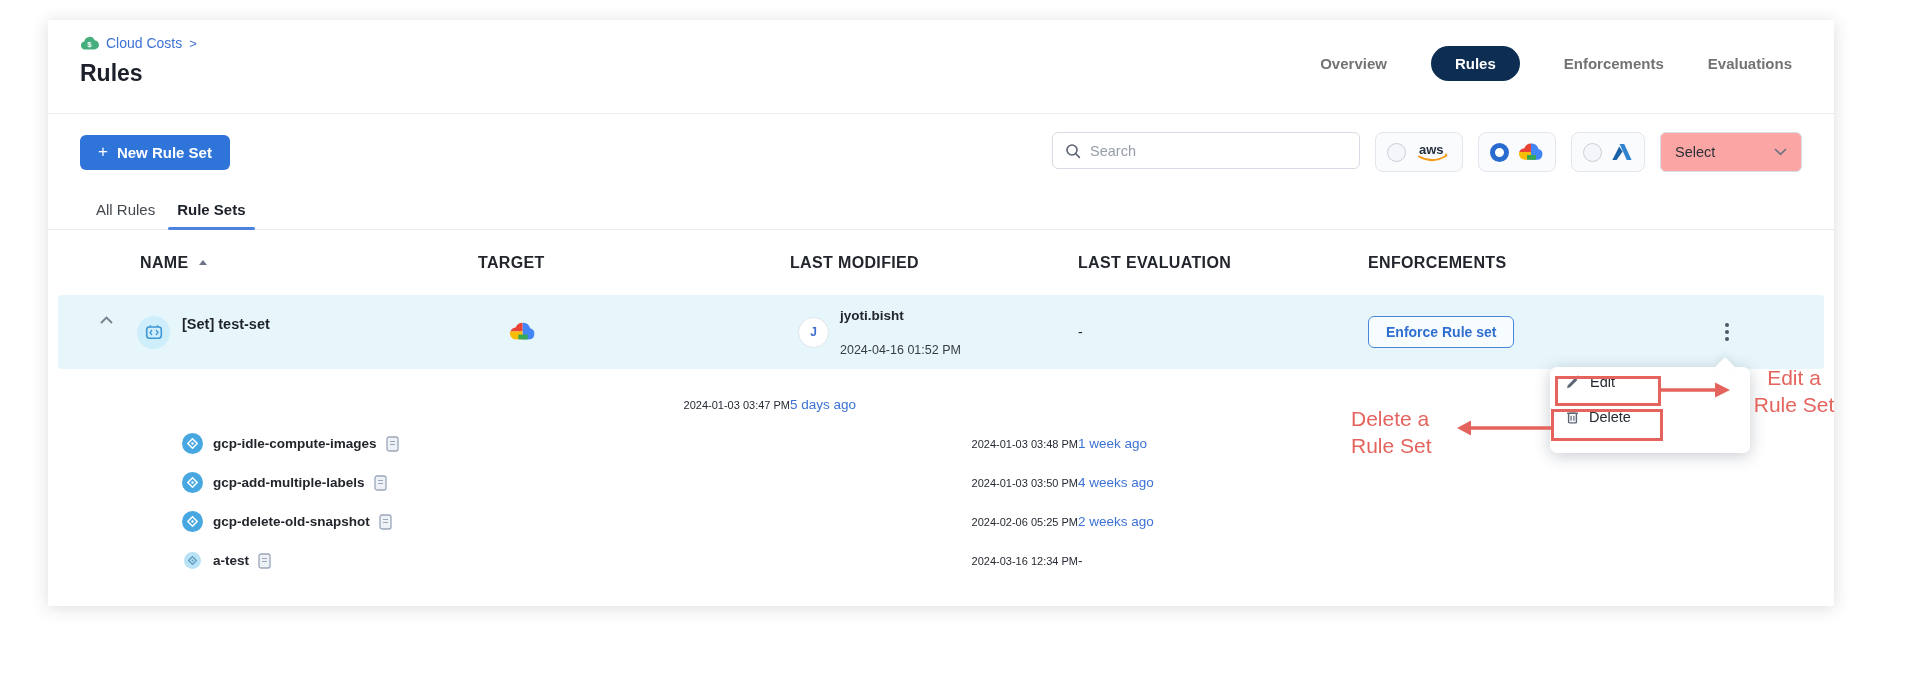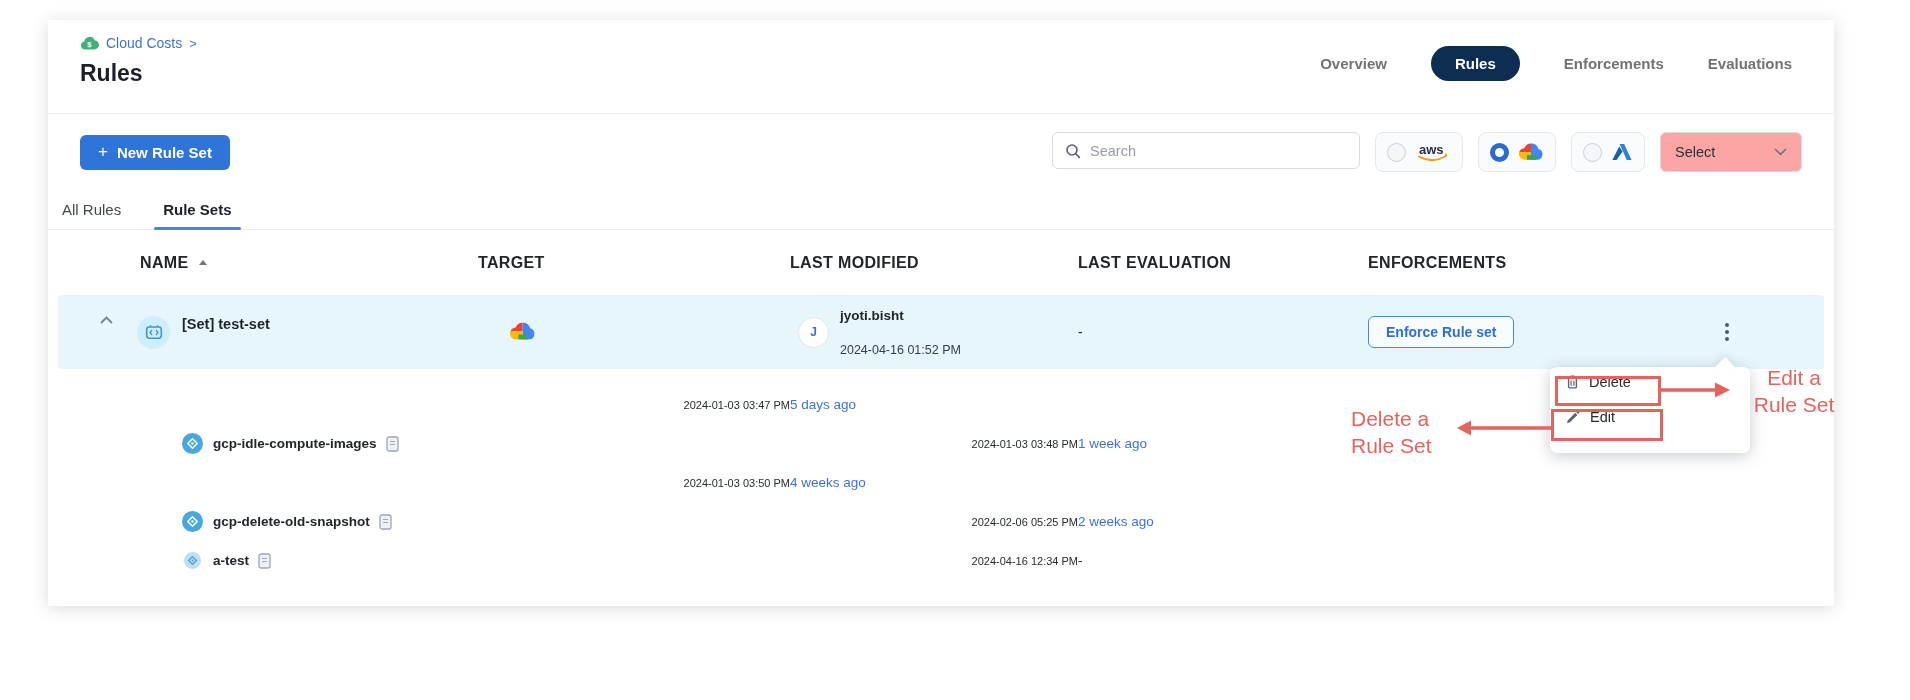--- a/index.html
+++ b/index.html
@@ -30,21 +30,21 @@
   .search-box input::placeholder { color:#969ca8; }
   .provider-pill { height:40px; border:1px solid #e3e6ec; background:#fafbfd; border-radius:8px;
                    display:flex; align-items:center; gap:9px; padding:0 11px; cursor:pointer; }
   .radio { width:19px; height:19px; border-radius:50%; border:1.5px solid #c9cfd9; background:#f4f6f9; }
   .radio.selected { border:5.5px solid #2a6bd0; background:#fff; }
   .select-box { width:142px; height:40px; border:1px solid #d8dbe3; background:#fca5a5; border-radius:6px;
                 display:flex; align-items:center; justify-content:space-between; padding:0 14px;
                 font-size:14.5px; color:#2a2f38; cursor:pointer; }
 
   
-  .tabs { display:flex; gap:42px; padding:0 14px; height:40px; border-bottom:1px solid #e9ebf0; }
+  .tabs { display:flex; gap:22px; padding:0 48px; height:40px; border-bottom:1px solid #e9ebf0; }
   .tab { display:flex; align-items:center; font-size:15px; color:#42484f; position:relative; cursor:pointer; }
   .tab.active { font-weight:bold; color:#1b202a; }
   .tab.active::after { content:""; position:absolute; left:-9px; right:-9px; bottom:-1px; height:3px;
                        background:#4d82dd; border-radius:2px; }
 
   
   .grid-row { display:grid; grid-template-columns:398px 312px 288px 290px 1fr 150px;
               margin:0 10px; padding:0 22px; align-items:center; }
   .thead { height:65px; font-size:16px; font-weight:bold; letter-spacing:.35px; color:#22262c; }
   .th-name { padding-left:60px; display:flex; align-items:center; gap:10px; }
@@ -286,20 +286,36 @@
         </span>
       </div>
       <div></div>
       <div class="rule-date">2024-01-03 03:48 PM</div>
       <div class="rule-eval">1 week ago</div>
       <div></div>
         <div></div>
     </div>
 
     <div class="grid-row rule-row">
+      <div class="rule-name-cell">
+        <span class="rule-icon">
+          <svg width="11" height="11" viewBox="0 0 11 11">
+              <path d="M5.5 .8 L10.2 5.5 5.5 10.2 .8 5.5 Z" fill="none" stroke="#fff" stroke-width="1.5"></path>
+              <circle cx="5.5" cy="5.5" r="1.2" fill="#fff"></circle>
+            </svg>
+        </span>
+        <span class="rule-label">gcp-add-multiple-labels</span>
+        <span class="doc-icon">
+          <svg width="13" height="16" viewBox="0 0 13 16">
+              <rect x="1" y="1" width="11" height="14" rx="2" fill="#eef1f6" stroke="#9aa7bb" stroke-width="1.3"></rect>
+              <line x1="4" y1="5.5" x2="9" y2="5.5" stroke="#9aa7bb" stroke-width="1"></line>
+              <line x1="4" y1="8.5" x2="9" y2="8.5" stroke="#9aa7bb" stroke-width="1"></line>
+            </svg>
+        </span>
+      </div>
       <div></div>
       <div class="rule-date">2024-01-03 03:50 PM</div>
       <div class="rule-eval">4 weeks ago</div>
       <div></div>
         <div></div>
     </div>
 
     <div class="grid-row rule-row">
       <div class="rule-name-cell">
         <span class="rule-icon">
@@ -335,50 +351,50 @@
         <span class="rule-label">a-test</span>
         <span class="doc-icon">
           <svg width="13" height="16" viewBox="0 0 13 16">
               <rect x="1" y="1" width="11" height="14" rx="2" fill="#eef1f6" stroke="#9aa7bb" stroke-width="1.3"></rect>
               <line x1="4" y1="5.5" x2="9" y2="5.5" stroke="#9aa7bb" stroke-width="1"></line>
               <line x1="4" y1="8.5" x2="9" y2="8.5" stroke="#9aa7bb" stroke-width="1"></line>
             </svg>
         </span>
       </div>
       <div></div>
-      <div class="rule-date">2024-04-16 12:34 PM</div>
+      <div class="rule-date">2024-03-16 12:34 PM</div>
       <div class="rule-eval dash">-</div>
       <div></div>
         <div></div>
     </div>
   </div>
 
   <div class="popup">
     <div class="popup-caret"></div>
+    <div class="menu-item">
+      <span style="display:flex;">
+        <svg width="14" height="14" viewBox="0 0 14 14">
+          <path d="M1 13.2 L1.9 10.2 9.3 2.8 11.4 4.9 4 12.3 Z" fill="#5d6575"></path>
+          <path d="M10 2.1 L11.1 1 a1.1 1.1 0 0 1 1.55 0 l.45.45 a1.1 1.1 0 0 1 0 1.55 L12 4.1 Z" fill="#5d6575"></path>
+        </svg>
+      </span>
+      <span>Edit</span>
+    </div>
     <div class="menu-item">
       <span style="display:flex;">
         <svg width="13" height="14" viewBox="0 0 13 14">
           <line x1="1" y1="3.3" x2="12" y2="3.3" stroke="#5d6575" stroke-width="1.4"></line>
           <line x1="4.5" y1="1.2" x2="8.5" y2="1.2" stroke="#5d6575" stroke-width="1.4"></line>
           <rect x="2.6" y="3.3" width="7.8" height="9.6" rx="1" fill="none" stroke="#5d6575" stroke-width="1.4"></rect>
           <line x1="5.1" y1="5.8" x2="5.1" y2="10.7" stroke="#5d6575" stroke-width="1.2"></line>
           <line x1="7.9" y1="5.8" x2="7.9" y2="10.7" stroke="#5d6575" stroke-width="1.2"></line>
         </svg>
       </span>
       <span>Delete</span>
     </div>
-    <div class="menu-item">
-      <span style="display:flex;">
-        <svg width="14" height="14" viewBox="0 0 14 14">
-          <path d="M1 13.2 L1.9 10.2 9.3 2.8 11.4 4.9 4 12.3 Z" fill="#5d6575"></path>
-          <path d="M10 2.1 L11.1 1 a1.1 1.1 0 0 1 1.55 0 l.45.45 a1.1 1.1 0 0 1 0 1.55 L12 4.1 Z" fill="#5d6575"></path>
-        </svg>
-      </span>
-      <span>Edit</span>
-    </div>
   </div>
 
   <div class="red-box edit"></div>
   <div class="red-box delete"></div>
 
   <svg class="ann-arrow" style="left:1613px; top:361px;" width="70" height="18" viewBox="0 0 70 18">
     <line x1="0" y1="9" x2="55" y2="9" stroke="#e4635d" stroke-width="3.6"></line>
     <path d="M54 1.5 L69 9 54 16.5 Z" fill="#e4635d"></path>
   </svg>
   <svg class="ann-arrow" style="left:1408px; top:399px;" width="96" height="18" viewBox="0 0 96 18">

